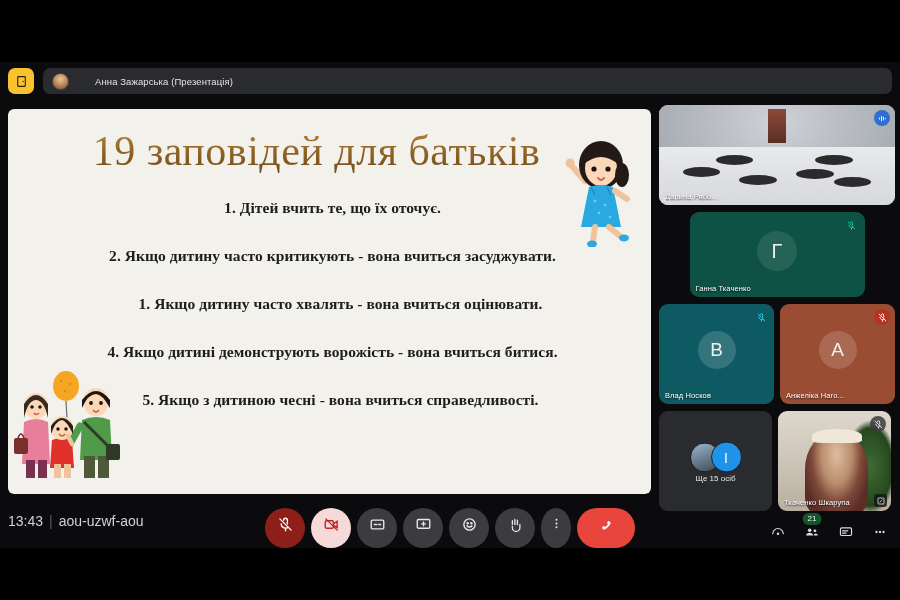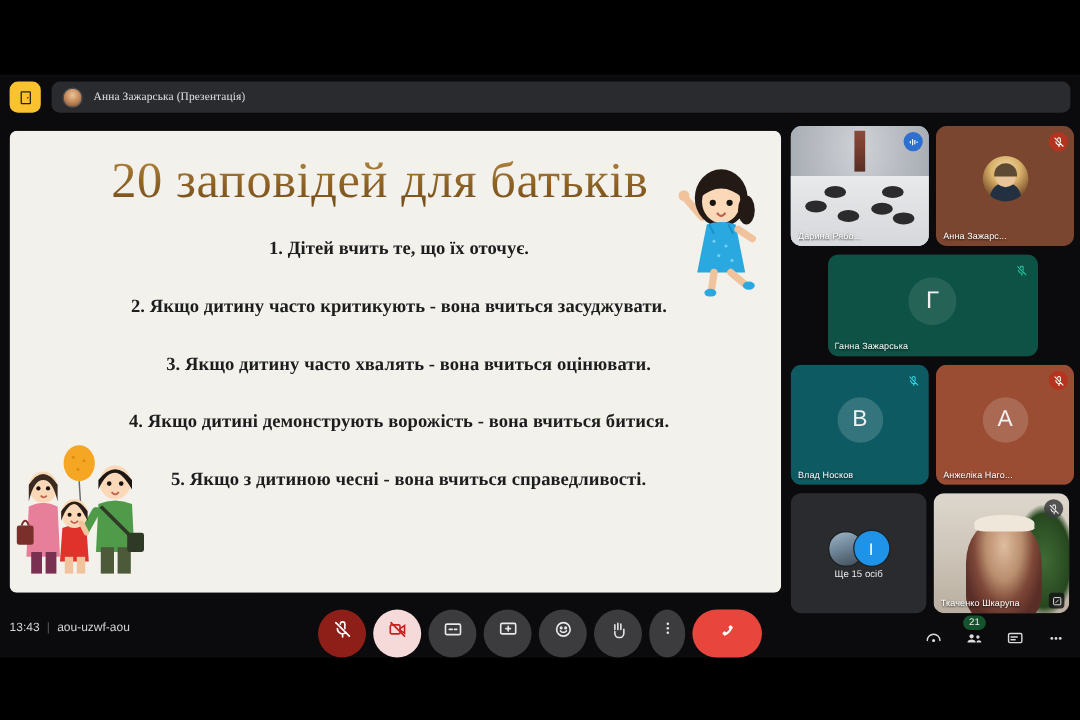--- a/index.html
+++ b/index.html
@@ -77,28 +77,27 @@
   }
   .presenter-avatar {
     width: 17px; height: 17px;
     border-radius: 50%;
     background: radial-gradient(circle at 50% 35%, #e8c49a 0%, #c98d5e 45%, #6b4a32 100%);
     flex: 0 0 auto;
     border: 1px solid #4a4a4d;
     box-sizing: border-box;
   }
   .presenter-name {
-    margin-left: 9px;
+    margin-left: 26px;
     color: #e3e3e5;
     font-size: 9.5px;
     letter-spacing: .1px;
     white-space: nowrap;
     overflow: hidden;
     text-overflow: ellipsis;
-    font-family: Liberation Serif, serif;
   }
 
   
   .stage {
     position: absolute;
     left: 8px; top: 47px;
     width: 643px; height: 385px;
     border-radius: 6px;
     background: #0b0b0d;
     overflow: hidden;
@@ -353,21 +352,21 @@
   .cbtn.hangup { width: 58px; border-radius: 22px; background: #e8463c; }
   .cbtn svg { display:block; }
 
   .ctrl-left {
     position: absolute;
     left: 8px; bottom: 19px;
     display: flex;
     align-items: center;
     gap: 6px;
     color: #d2d2d4;
-    font-size: 10px;
+    font-size: 14px;
     white-space: nowrap;
   }
   .ctrl-left .sep { color: #5c5c5f; }
   .ctrl-right {
     position: absolute;
     right: 10px; bottom: 6px;
     display: flex;
     align-items: flex-start;
     gap: 14px;
   }
@@ -405,21 +404,21 @@
       </div>
       <div class="presenter-pill">
         <div class="presenter-avatar"></div>
         <div class="presenter-name">Анна Зажарська (Презентація)</div>
       </div>
     </div>
 
     <div class="stage">
       <div class="slide">
 
-        <div class="slide-title">20 заповідей для батьків</div>
+        <div class="slide-title">19 заповідей для батьків</div>
 
         <svg class="girl" viewBox="0 0 72 112">
 
           <path d="M20 46 L6 30" stroke="#f0c39c" stroke-width="6" stroke-linecap="round"></path>
           <circle cx="5" cy="28" r="4.5" fill="#f0c39c"></circle>
 
           <ellipse cx="36" cy="30" rx="22" ry="24" fill="#231a16"></ellipse>
 
           <ellipse cx="36" cy="33" rx="16" ry="18" fill="#fbd9b8"></ellipse>
 
@@ -443,21 +442,21 @@
           <path d="M50 56 L62 64" stroke="#f0c39c" stroke-width="6" stroke-linecap="round"></path>
 
           <path d="M30 92 L28 106" stroke="#f0c39c" stroke-width="6" stroke-linecap="round"></path>
           <path d="M44 92 L56 102" stroke="#f0c39c" stroke-width="6" stroke-linecap="round"></path>
           <ellipse cx="27" cy="109" rx="5" ry="3.4" fill="#2aa8e0"></ellipse>
           <ellipse cx="59" cy="103" rx="5" ry="3.4" fill="#2aa8e0"></ellipse>
         </svg>
 
         <div class="slide-line l1">1. Дітей вчить те, що їх оточує.</div>
         <div class="slide-line l2">2. Якщо дитину часто критикують - вона вчиться засуджувати.</div>
-        <div class="slide-line l3">3. Якщо дитину часто хвалять - вона вчиться оцінювати.</div>
+        <div class="slide-line l3">1. Якщо дитину часто хвалять - вона вчиться оцінювати.</div>
         <div class="slide-line l4">4. Якщо дитині демонструють ворожість - вона вчиться битися.</div>
         <div class="slide-line l5">5. Якщо з дитиною чесні - вона вчиться справедливості.</div>
 
         <svg class="family" viewBox="0 0 118 120">
 
           <ellipse cx="56" cy="26" rx="13" ry="15" fill="#f5a623"></ellipse>
           <circle cx="51" cy="21" r="1.3" fill="#e08a10"></circle>
           <circle cx="60" cy="24" r="1.3" fill="#e08a10"></circle>
           <circle cx="55" cy="31" r="1.3" fill="#e08a10"></circle>
           <path d="M56 41 L58 74" stroke="#6b6b6b" stroke-width="1.2" fill="none"></path>
@@ -519,52 +518,35 @@
               <rect x="3" y="9" width="2.6" height="6" rx="1.3"></rect>
               <rect x="8" y="5" width="2.6" height="14" rx="1.3"></rect>
               <rect x="13" y="7" width="2.6" height="10" rx="1.3"></rect>
               <rect x="18" y="10" width="2.6" height="4" rx="1.3"></rect>
             </svg>
           </div>
           <div class="tile-name">Дарина Рябо...</div>
         </div>
 
 
-        <div class="tile">
-          <div class="bg-brown"></div>
-          <div style="position:absolute;left:50%;top:44%;transform:translate(-50%,-50%);width:38px;height:38px;border-radius:50%;overflow:hidden;background:radial-gradient(circle at 50% 30%, #f3dcae 0%, #d9b16a 38%, #8a5f35 70%, #3a2b1c 100%);">
-            <div style="position:absolute;left:50%;top:58%;transform:translateX(-50%);width:26px;height:20px;border-radius:13px 13px 0 0;background:#223042;"></div>
-            <div style="position:absolute;left:50%;top:24%;transform:translateX(-50%);width:17px;height:17px;border-radius:50%;background:#e8c49a;"></div>
-            <div style="position:absolute;left:50%;top:16%;transform:translateX(-50%);width:19px;height:11px;border-radius:10px 10px 0 0;background:#5d4a34;"></div>
-          </div>
-          <div class="mic muted-red">
-            <svg width="9" height="9" viewBox="0 0 24 24" fill="none" stroke="#fff" stroke-width="2.4" stroke-linecap="round">
-              <path d="M9 5a3 3 0 0 1 6 0v6"></path>
-              <path d="M5 11a7 7 0 0 0 11 5.5"></path>
-              <path d="M12 19v3"></path>
-              <path d="M3 3l18 18"></path>
-            </svg>
-          </div>
-          <div class="tile-name">Анна Зажарс...</div>
-        </div>
       </div>
 
       <div class="row center">
         <div class="tile wide">
           <div class="bg-teal-dark"></div>
           <div class="initial big">Г</div>
           <div class="mic bare">
             <svg width="9" height="9" viewBox="0 0 24 24" fill="none" stroke="#27c7a0" stroke-width="2.4" stroke-linecap="round">
               <path d="M9 5a3 3 0 0 1 6 0v6"></path>
               <path d="M5 11a7 7 0 0 0 11 5.5"></path>
               <path d="M12 19v3"></path>
               <path d="M3 3l18 18"></path>
             </svg>
           </div>
-          <div class="tile-name">Ганна Зажарська</div>
+          <div class="tile-name">Ганна Ткаченко</div>
         </div>
       </div>
 
       <div class="row">
 
         <div class="tile">
           <div class="bg-teal"></div>
           <div class="initial">В</div>
           <div class="mic bare">
             <svg width="9" height="9" viewBox="0 0 24 24" fill="none" stroke="#2fd6e8" stroke-width="2.4" stroke-linecap="round">

